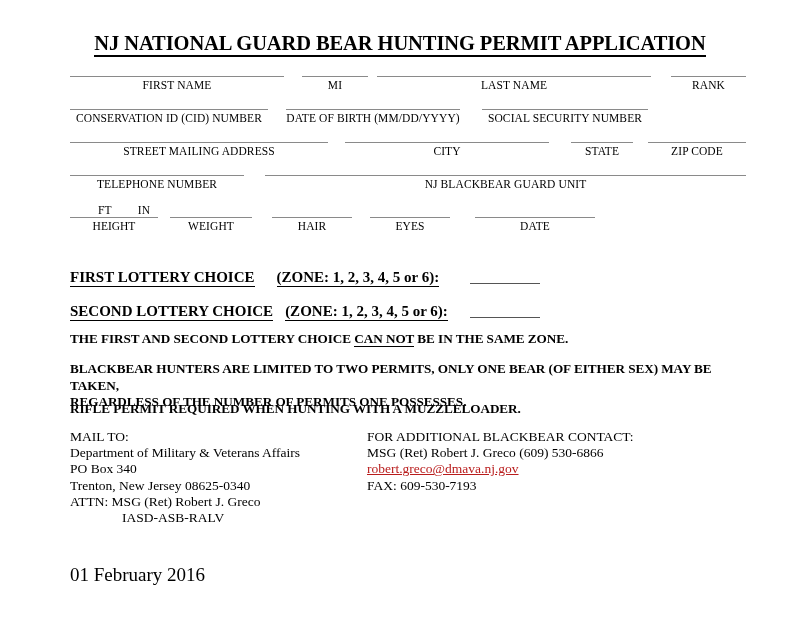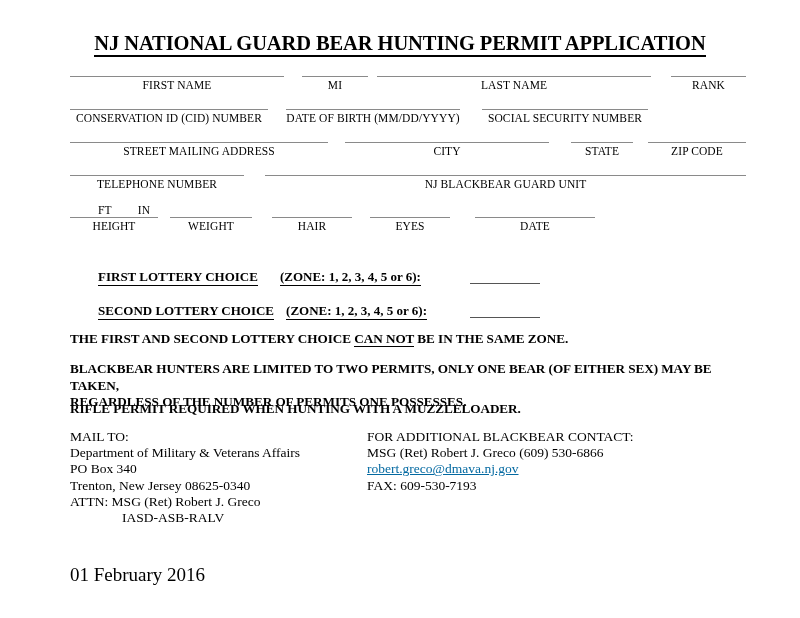--- a/index.html
+++ b/index.html
@@ -84,24 +84,23 @@
     text-align: center;
     font-size: 11.5px;
     line-height: 14px;
     white-space: nowrap;
     padding-top: 1px;
   }
 
   
   .lottery-row {
     position: absolute;
-    font-size: 13px;
+    font-size: 15px;
     font-weight: bold;
     white-space: nowrap;
-    margin-left: 28px;
   }
   .lottery-row .lbl {
     display: inline-block;
     border-bottom: 1.6px solid #000;
     padding-bottom: 0px;
   }
   .lottery-row .zone {
     display: inline-block;
     border-bottom: 1.6px solid #000;
     padding-bottom: 0px;
@@ -127,21 +126,21 @@
 
   
   .addr-block {
     position: absolute;
     font-size: 13.5px;
     line-height: 16.2px;
   }
   .addr-block .line { white-space: nowrap; }
   .addr-block .indent { padding-left: 52px; }
   .email-link {
-    color: #0369a1;
+    color: #b91c1c;
     text-decoration: underline;
     cursor: pointer;
   }
 
   
   .footer-date {
     position: absolute;
     font-size: 19px;
     line-height: 16px;
     white-space: nowrap;

